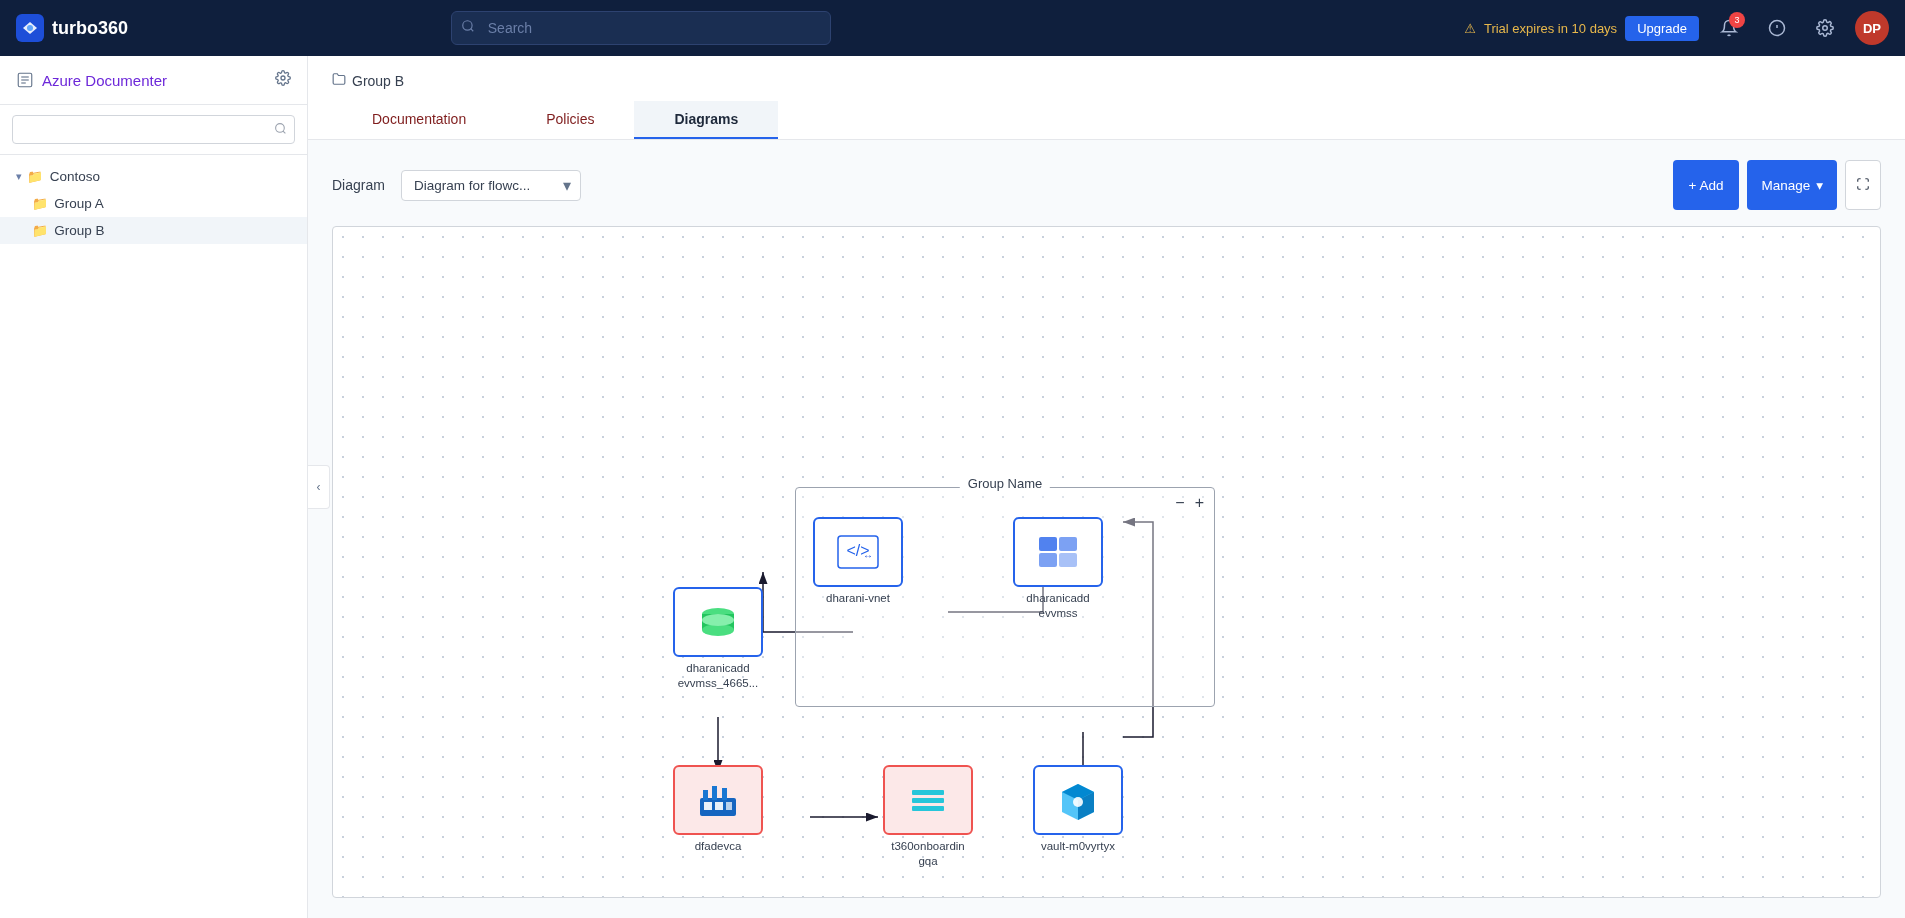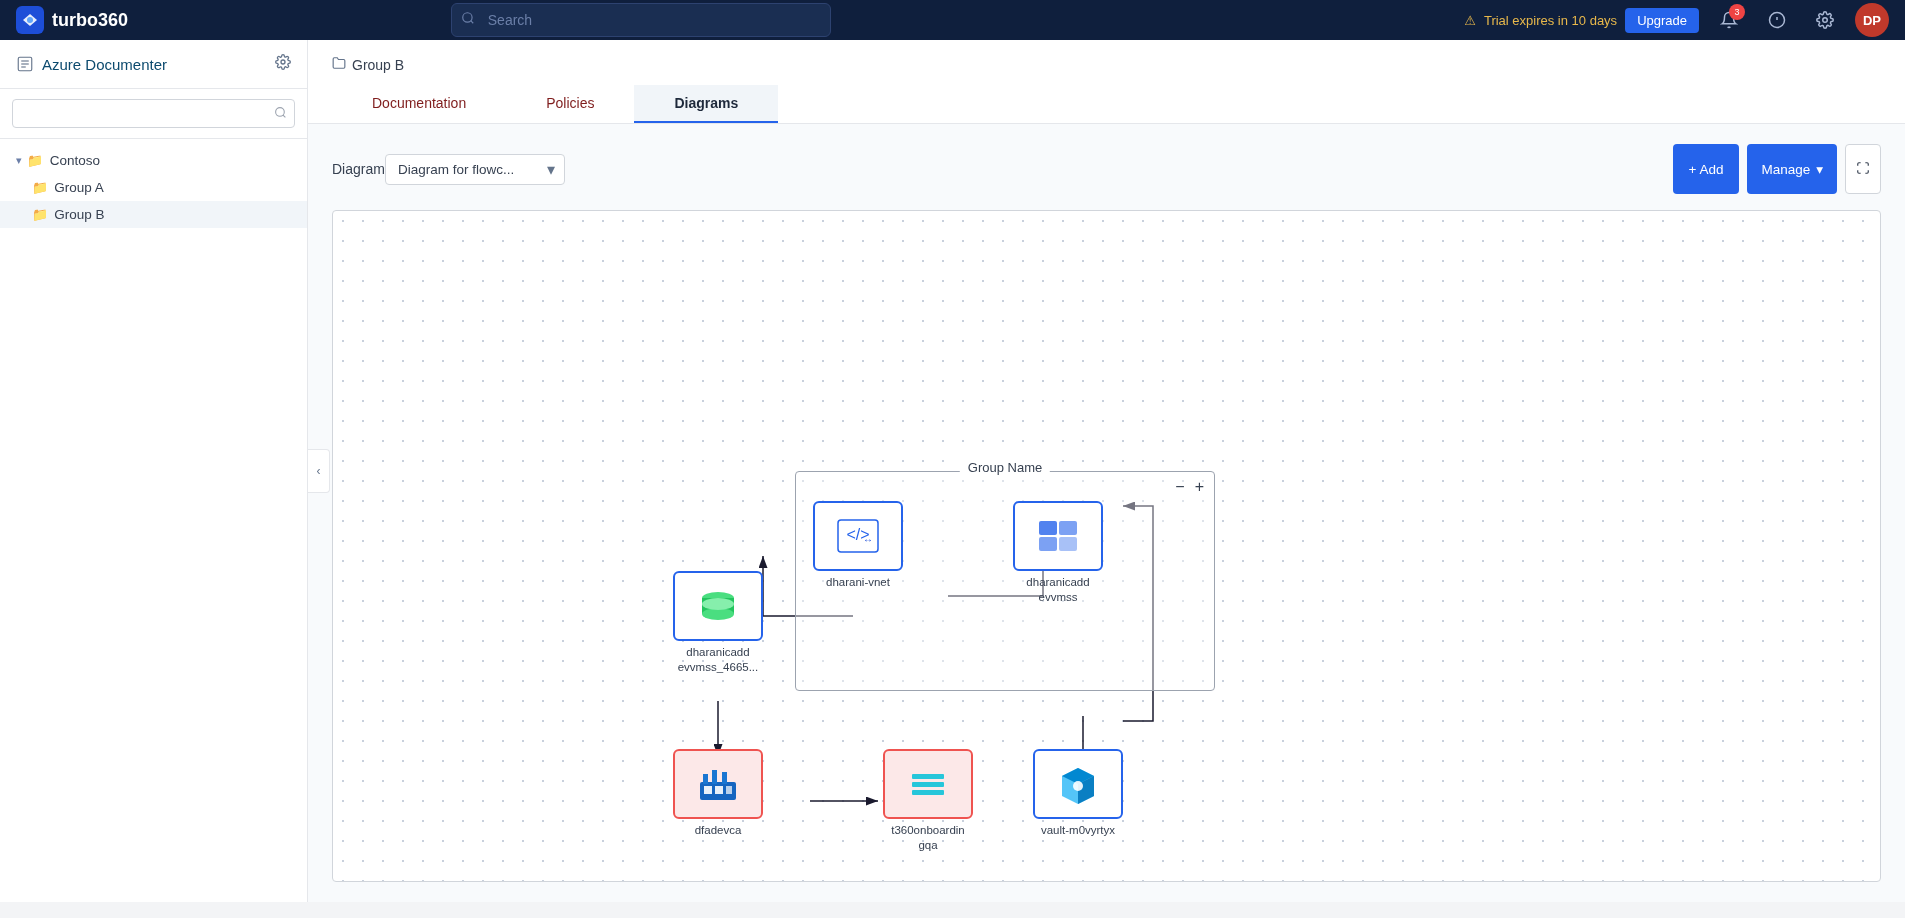--- a/index.html
+++ b/index.html
@@ -1,21 +1,21 @@
 <!DOCTYPE html>
 <html><head>
   <meta charset="utf-8">
   <style>
     * { box-sizing: border-box; margin: 0; padding: 0; }
     body { font-family: -apple-system, BlinkMacSystemFont, 'Segoe UI', sans-serif; background: #f3f4f6; height: 918px; overflow: hidden; }
 
     
     .topnav {
       background: #0f1f3d;
-      height: 40px;
+      height: 56px;
       display: flex;
       align-items: center;
       padding: 0 16px;
       gap: 12px;
       position: relative;
       z-index: 10;
     }
     .topnav-logo {
       display: flex;
       align-items: center;
@@ -143,21 +143,21 @@
       justify-content: space-between;
     }
     .sidebar-title-area {
       display: flex;
       align-items: center;
       gap: 8px;
     }
     .sidebar-title {
       font-size: 15px;
       font-weight: 500;
-      color: #0c4a6e;
+      color: #6d28d9;
     }
     .sidebar-gear {
       color: #64748b;
       cursor: pointer;
       font-size: 16px;
     }
     .sidebar-search {
       padding: 10px 12px;
       border-bottom: 1px solid #e5e7eb;
     }
@@ -267,20 +267,21 @@
     .diagram-section {
       flex: 1;
       padding: 20px 24px;
       overflow: hidden;
       display: flex;
       flex-direction: column;
     }
     .diagram-toolbar {
       display: flex;
       align-items: center;
+      gap: 16px;
       margin-bottom: 16px;
     }
     .diagram-label {
       font-size: 14px;
       color: #374151;
     }
     .diagram-select-wrap {
       position: relative;
       border-radius: 7px;
     }

